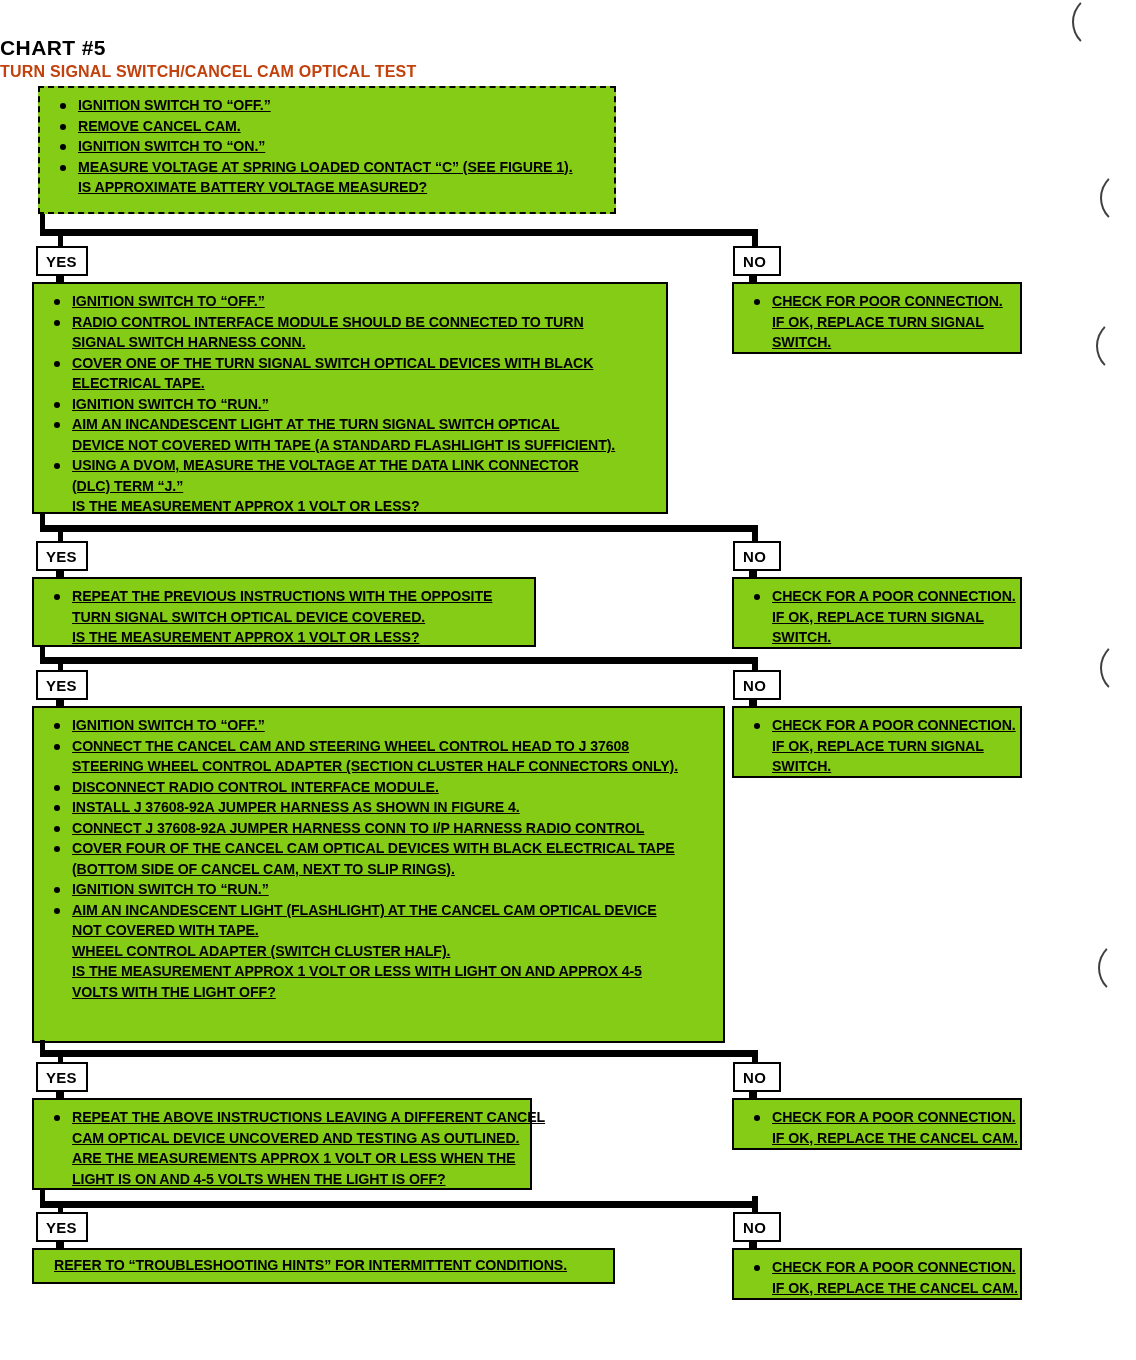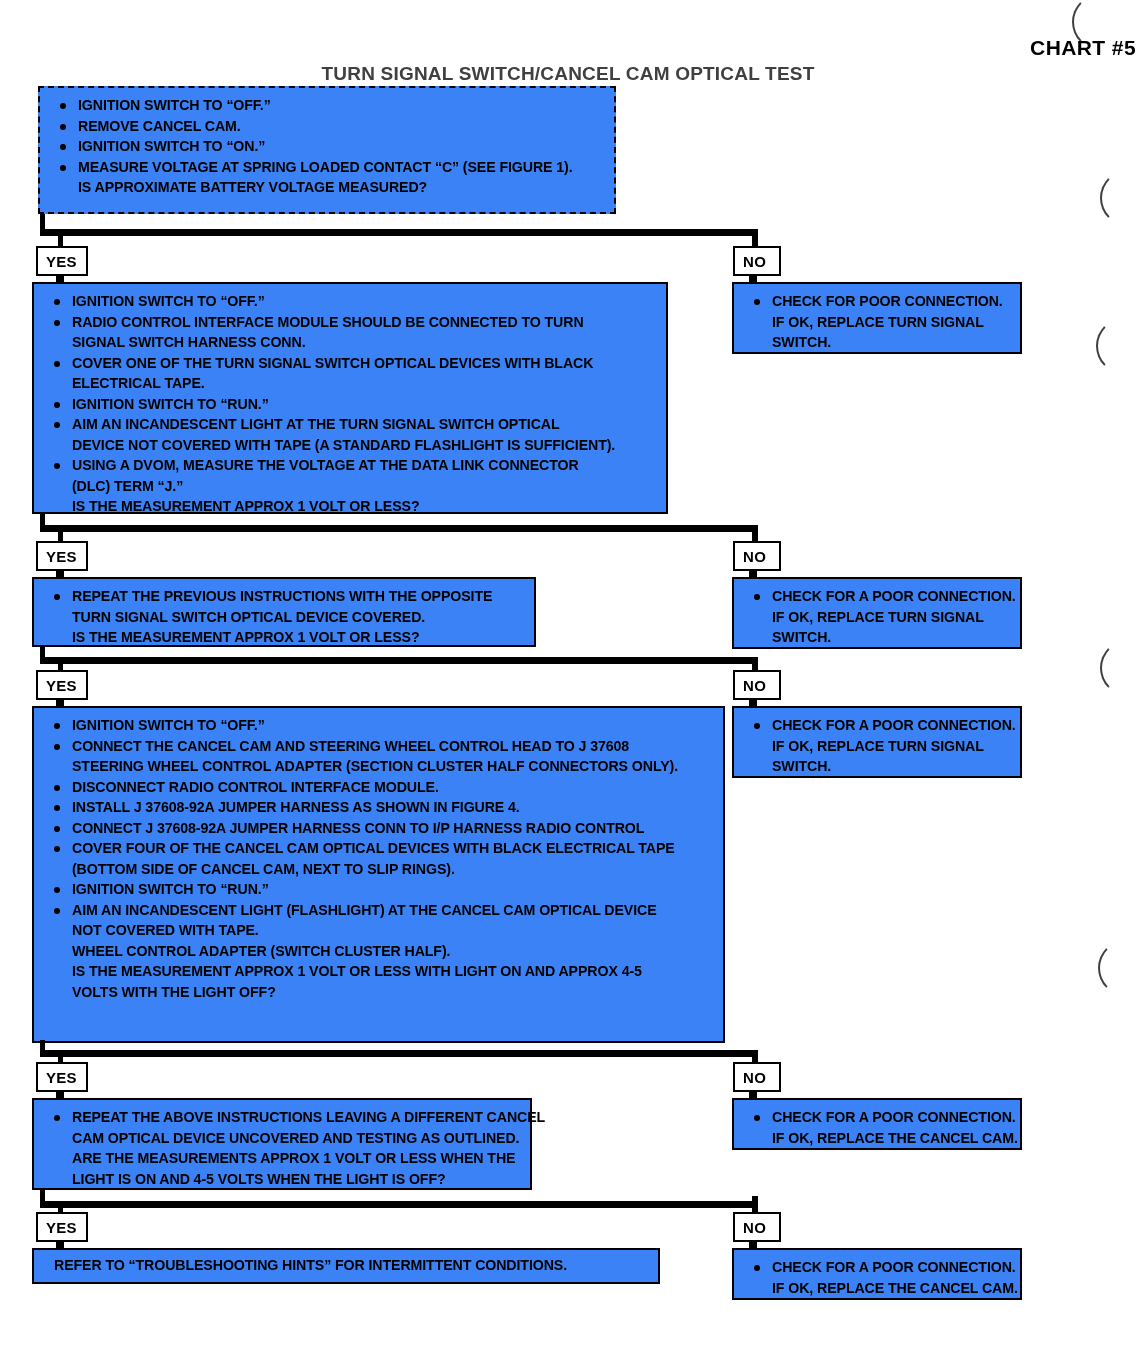--- a/index.html
+++ b/index.html
@@ -12,41 +12,41 @@
     width: 1136px;
     height: 1360px;
     background: #ffffff;
     overflow: hidden;
   }
 
   
   .title-main {
     position: absolute;
     left: 0; right: 0;
-    text-align: right;
+    text-align: left;
     font-weight: bold;
     font-size: 21px;
     letter-spacing: 0.4px;
     color: #000;
   }
   .title-sub {
     position: absolute;
     left: 0; right: 0;
-    text-align: center;
     font-weight: bold;
-    font-size: 19px;
+    font-size: 16px;
     letter-spacing: 0.2px;
-    color: #404040;
+    color: #c2410c;
   }
 
   
   .box {
     position: absolute;
-    background: #3b82f6;
+    background: #84cc16;
     border: 2px solid #000;
+    text-decoration: underline;
   }
   .box.dashed { border: 2px dashed #000; }
 
   .box-inner {
     padding: 7px 8px 6px 10px;
   }
 
   
   .line {
     position: relative;
@@ -270,21 +270,21 @@
 
   <div class="tag" style="left:36px; top:1212px; width:52px; height:30px;">
     <span>YES</span>
   </div>
   <div class="tag" style="left:733px; top:1212px; width:48px; height:30px;">
     <span>NO</span>
   </div>
   <div class="vstub" style="left:56px; top:1240px; width:8px; height:10px;"></div>
   <div class="vstub" style="left:749px; top:1240px; width:8px; height:10px;"></div>
 
-  <div class="box" style="left:32px; top:1248px; width:628px; height:36px;">
+  <div class="box" style="left:32px; top:1248px; width:583px; height:36px;">
     <div class="box-inner" style="padding-top:5px;">
         <div class="line nobullet-flush">REFER TO “TROUBLESHOOTING HINTS” FOR INTERMITTENT CONDITIONS.</div>
       </div>
   </div>
 
   <div class="box" style="left:732px; top:1248px; width:290px; height:52px;">
     <div class="box-inner">
         <div class="line bulleted">CHECK FOR A POOR CONNECTION.</div>
         <div class="line plain">IF OK, REPLACE THE CANCEL CAM.</div>
       </div>

